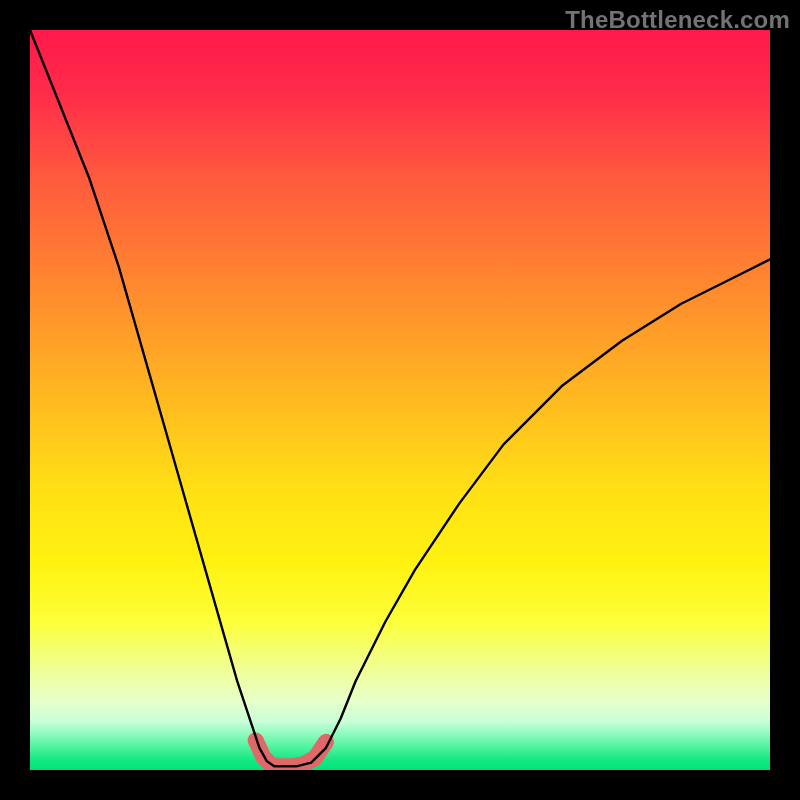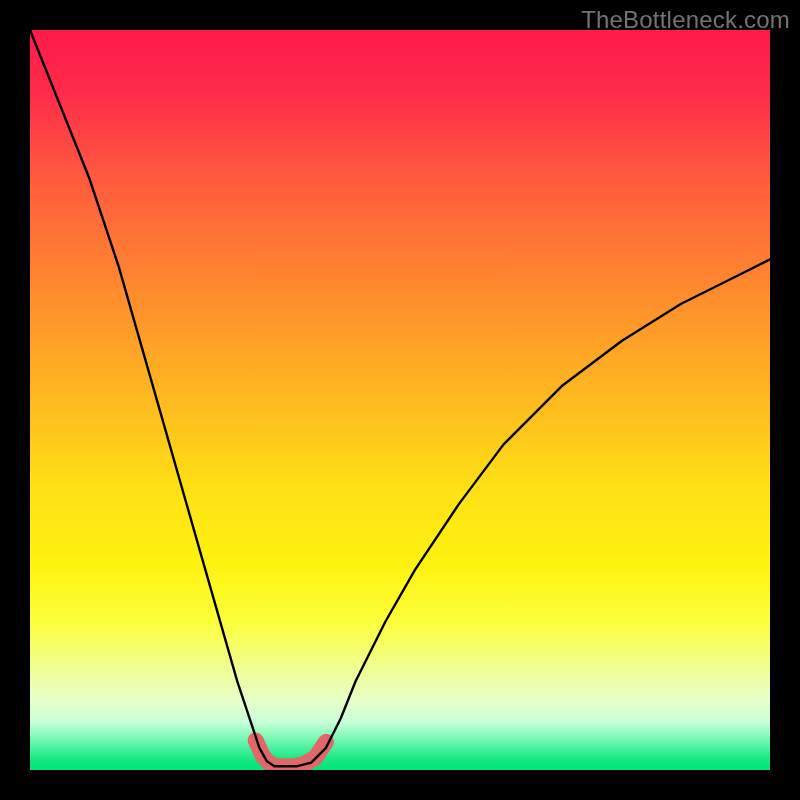--- a/index.html
+++ b/index.html
@@ -18,21 +18,21 @@
     width: 800px;
     height: 800px;
     background: #000;
   }
   .watermark {
     position: absolute;
     top: 6px;
     right: 10px;
     color: #737373;
     font-size: 24px;
-    font-weight: 400;
+    font-weight: 700;
     letter-spacing: 0.2px;
     user-select: none;
   }
   .plot {
     position: absolute;
     left: 30px;
     top: 30px;
     width: 740px;
     height: 740px;
     background: #000;

